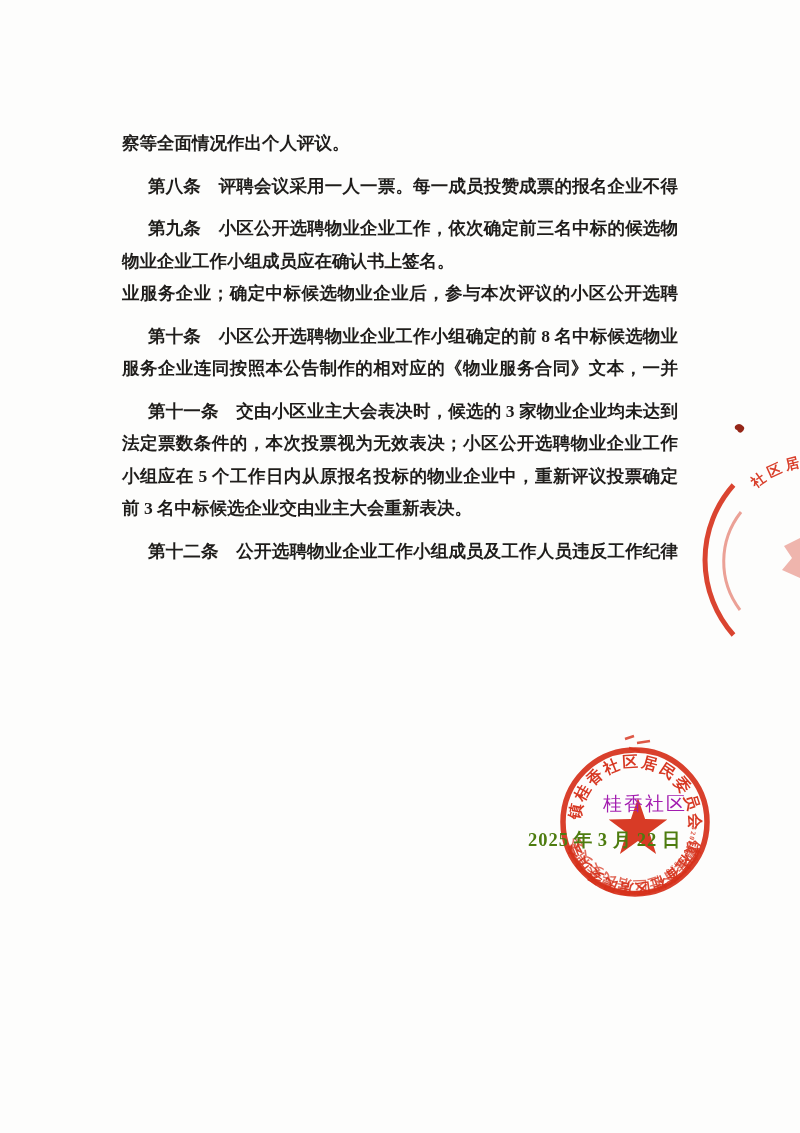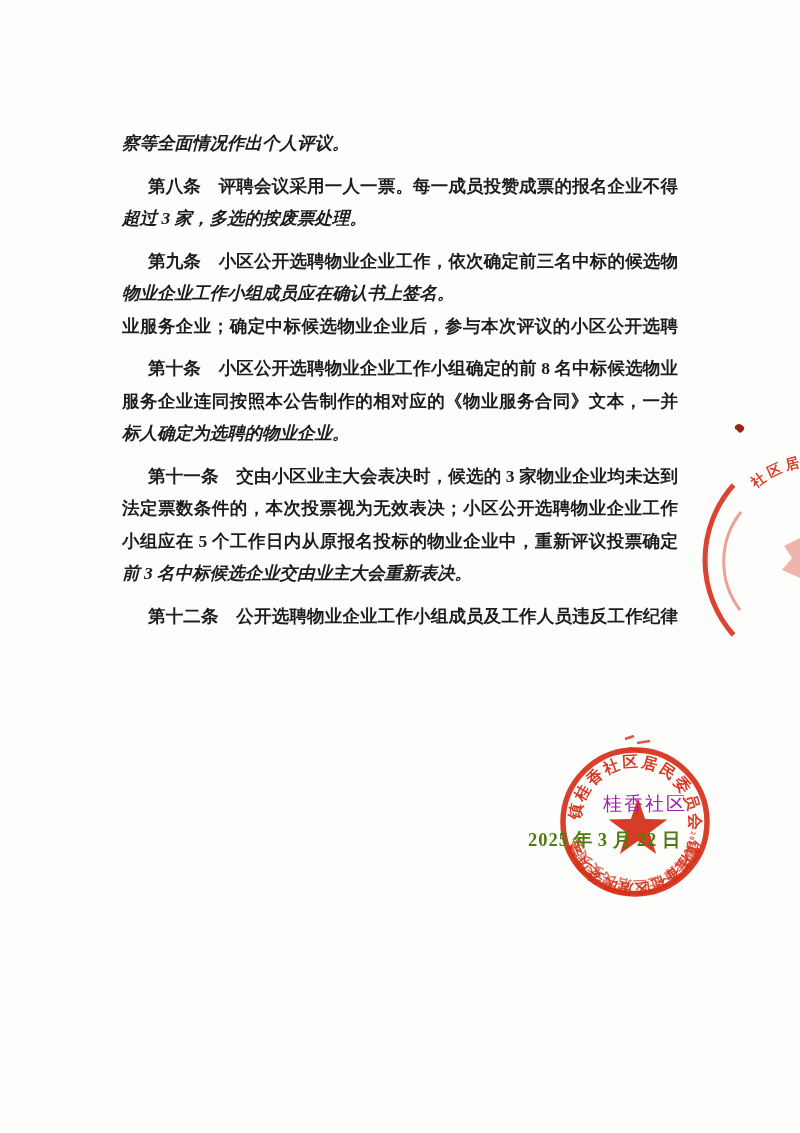--- a/index.html
+++ b/index.html
@@ -18,21 +18,21 @@
     color:#1f1d1b;
     font-size:17.5px;
     font-weight:600;
     line-height:32.5px;
   }
   .para{margin:0 0 10px 0;}
   .line{
     text-align:justify;
     text-align-last:justify;
   }
-  .line.last{text-align-last:left;font-style:italic;}
+  .line.last{text-align-last:left;}
   .para.indent .line:first-child{text-indent:26px;}
   
   .sig-community{
     position:absolute;left:603px;top:791px;
     font-size:19px;font-weight:400;letter-spacing:2px;
     color:#a21caf;z-index:3;
   }
   .sig-date{
     position:absolute;left:528px;top:827px;
     font-size:18.5px;font-weight:600;letter-spacing:1px;word-spacing:-1px;
@@ -49,31 +49,29 @@
 <body>
 
 <div class="page">
 
   <div class="doc" id="doc-text">
       <div class="para">
         <div class="line last">察等全面情况作出个人评议。</div>
       </div>
       <div class="para indent">
         <div class="line">第八条　评聘会议采用一人一票。每一成员投赞成票的报名企业不得</div>
-        <div class="line last">超过 3 家，多选的按废票处理。</div>
       </div>
       <div class="para indent">
         <div class="line">第九条　小区公开选聘物业企业工作，依次确定前三名中标的候选物</div>
         <div class="line last">物业企业工作小组成员应在确认书上签名。</div>
         <div class="line">业服务企业；确定中标候选物业企业后，参与本次评议的小区公开选聘</div>
       </div>
       <div class="para indent">
         <div class="line">第十条　小区公开选聘物业企业工作小组确定的前 8 名中标候选物业</div>
         <div class="line">服务企业连同按照本公告制作的相对应的《物业服务合同》文本，一并</div>
-        <div class="line last">标人确定为选聘的物业企业。</div>
       </div>
       <div class="para indent">
         <div class="line">第十一条　交由小区业主大会表决时，候选的 3 家物业企业均未达到</div>
         <div class="line">法定票数条件的，本次投票视为无效表决；小区公开选聘物业企业工作</div>
         <div class="line">小组应在 5 个工作日内从原报名投标的物业企业中，重新评议投票确定</div>
         <div class="line last">前 3 名中标候选企业交由业主大会重新表决。</div>
       </div>
       <div class="para indent">
         <div class="line">第十二条　公开选聘物业企业工作小组成员及工作人员违反工作纪律</div>
       </div>

